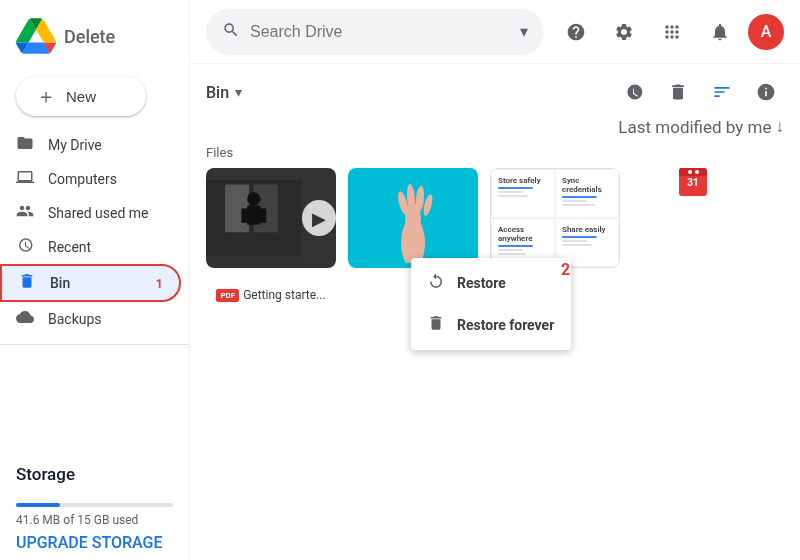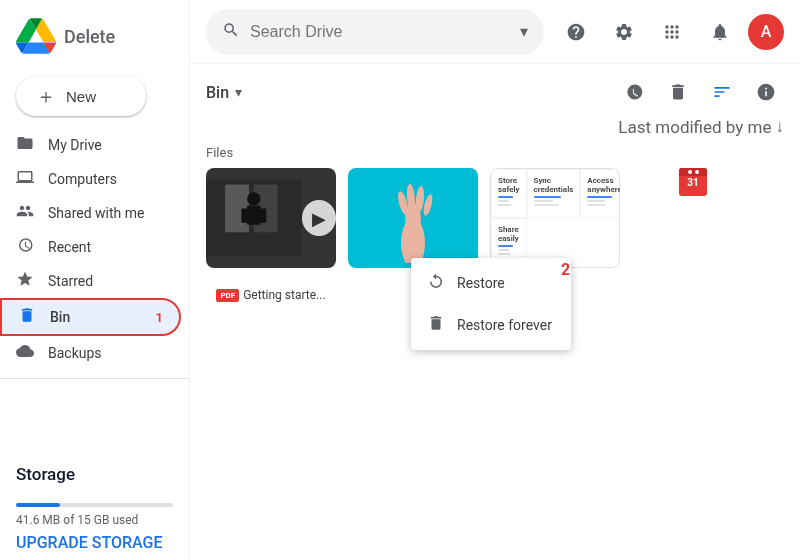--- a/index.html
+++ b/index.html
@@ -233,21 +233,21 @@
       background: #00bcd4;
       width: 100%; height: 100%;
       display: flex; align-items: center; justify-content: center;
     }
     .file-thumb-info {
       background: #fff;
       width: 100%; height: 100%;
       border: 1px solid #e0e0e0;
       border-radius: 8px;
       display: grid;
-      grid-template-columns: 1fr 1fr 1fr;
+      grid-template-columns: 1fr 1fr;
       grid-template-rows: 1fr 1fr;
     }
     .info-cell {
       padding: 6px;
       font-size: 7px;
       color: #5f6368;
       border: 0.5px solid #f1f3f4;
       display: flex; flex-direction: column; gap: 2px;
     }
     .info-cell-title { font-weight: 600; font-size: 8px; color: #3c4043; }
@@ -282,20 +282,21 @@
       z-index: 100;
       padding: 4px 0;
       min-width: 160px;
     }
     .context-menu-item {
       display: flex; align-items: center; gap: 12px;
       padding: 10px 16px;
       cursor: pointer;
       font-size: 14px;
       color: #3c4043;
+      font-weight: bold;
     }
     .ctx-icon { font-size: 18px; color: #5f6368; }
     .badge-2 {
       position: absolute;
       top: 92px;
       left: 355px;
       font-size: 16px;
       font-weight: 700;
       color: #e53935;
       z-index: 101;
@@ -353,40 +354,32 @@
     </span>
     <span class="item-label">Computers</span>
   </div>
 
   <div class="sidebar-item">
     <span class="item-icon">
       <svg width="18" height="18" viewBox="0 0 24 24" fill="#5f6368">
           <path d="M16 11c1.66 0 2.99-1.34 2.99-3S17.66 5 16 5c-1.66 0-3 1.34-3 3s1.34 3 3 3zm-8 0c1.66 0 2.99-1.34 2.99-3S9.66 5 8 5C6.34 5 5 6.34 5 8s1.34 3 3 3zm0 2c-2.33 0-7 1.17-7 3.5V19h14v-2.5c0-2.33-4.67-3.5-7-3.5zm8 0c-.29 0-.62.02-.97.05 1.16.84 1.97 1.97 1.97 3.45V19h6v-2.5c0-2.33-4.67-3.5-7-3.5z"></path>
         </svg>
     </span>
-    <span class="item-label">Shared with me</span>
+    <span class="item-label">Shared used me</span>
   </div>
 
   <div class="sidebar-item">
     <span class="item-icon">
       <svg width="18" height="18" viewBox="0 0 24 24" fill="#5f6368">
           <path d="M13 3a9 9 0 1 0 0 18A9 9 0 0 0 13 3zm0 16c-3.87 0-7-3.13-7-7s3.13-7 7-7 7 3.13 7 7-3.13 7-7 7zm.5-11H12v6l5.25 3.15.75-1.23-4.5-2.67V8z"></path>
         </svg>
     </span>
     <span class="item-label">Recent</span>
   </div>
 
-  <div class="sidebar-item">
-    <span class="item-icon">
-      <svg width="18" height="18" viewBox="0 0 24 24" fill="#5f6368">
-          <path d="M12 17.27L18.18 21l-1.64-7.03L22 9.24l-7.19-.61L12 2 9.19 8.63 2 9.24l5.46 4.73L5.82 21z"></path>
-        </svg>
-    </span>
-    <span class="item-label">Starred</span>
-  </div>
 
   <div class="sidebar-item active bin-border">
     <span class="item-icon">
       <svg width="18" height="18" viewBox="0 0 24 24" fill="#1a73e8">
           <path d="M6 19c0 1.1.9 2 2 2h8c1.1 0 2-.9 2-2V7H6v12zM19 4h-3.5l-1-1h-5l-1 1H5v2h14V4z"></path>
         </svg>
     </span>
     <span class="item-label bin-label">Bin</span>
     <span class="badge-number">1</span>
   </div>

